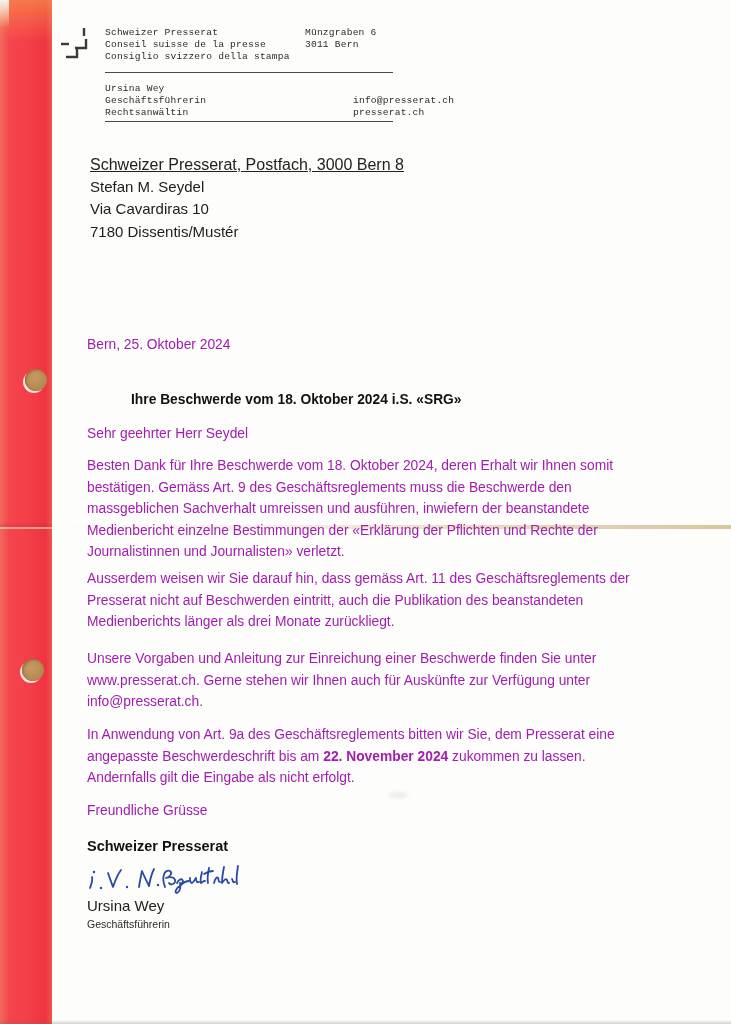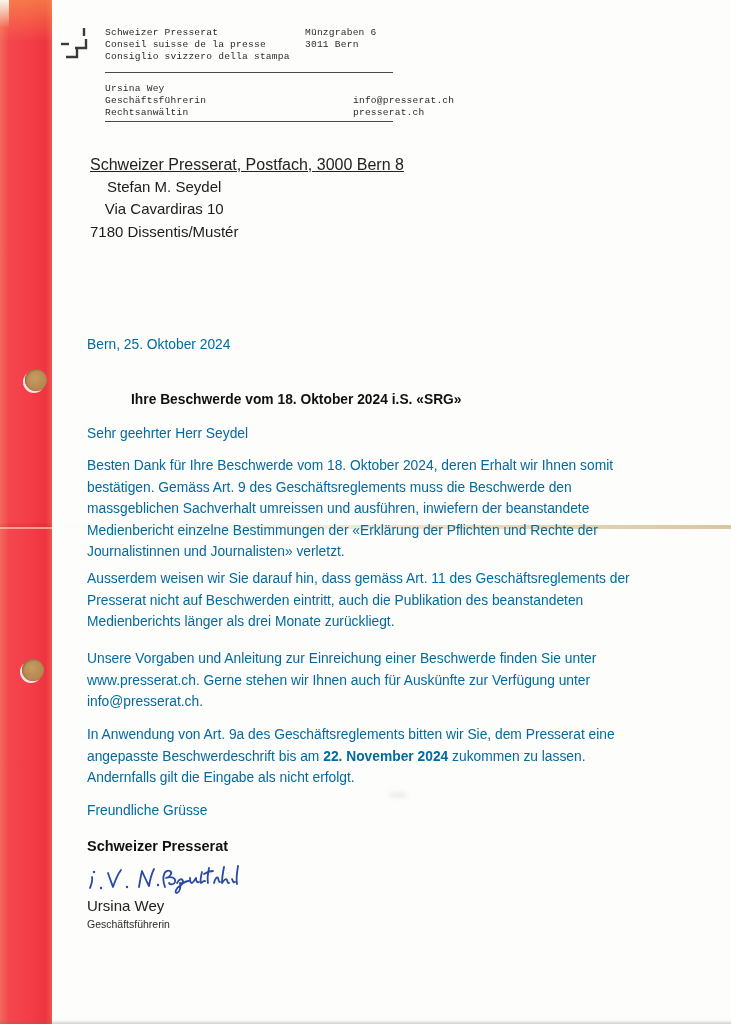--- a/index.html
+++ b/index.html
@@ -60,27 +60,27 @@
   .rule-1{top:72px;}
   .rule-2{top:121px;}
   .lh-contact{position:absolute;left:105px;top:83px;}
   .lh-channels{position:absolute;left:305px;top:95px;margin-left:48px;}
 
   
   .return-line{
     position:absolute;left:90px;top:158px;
     font-size:16px;line-height:13px;text-decoration:underline;color:#222;white-space:nowrap;
   }
-  .recipient{position:absolute;left:90px;top:176px;font-size:15px;line-height:22.3px;color:#1c1c1c;text-align:center;}
+  .recipient{position:absolute;left:90px;top:176px;font-size:15px;line-height:22.3px;color:#1c1c1c;}
   .recipient .line{white-space:nowrap;}
 
   
   .body-area{position:absolute;left:87px;top:0;width:630px;}
   .blk{position:absolute;left:0;white-space:nowrap;}
-  .fs-body{font-size:13.8px;line-height:21.6px;color:#0369a1;}
+  .fs-body{font-size:13.8px;line-height:21.6px;color:#a21caf;}
   .line{white-space:nowrap;}
   .dateline{top:334px;}
   .subject{top:389px;font-weight:bold;color:#111;padding-left:44px;}
   .salutation{top:423px;}
   .p1{top:455px;}
   .p2{top:568px;}
   .p3{top:648px;}
   .p4{top:724px;}
   .closing{top:800px;}
   .sig-org{top:838px;font-weight:bold;font-size:14.5px;color:#111;}

